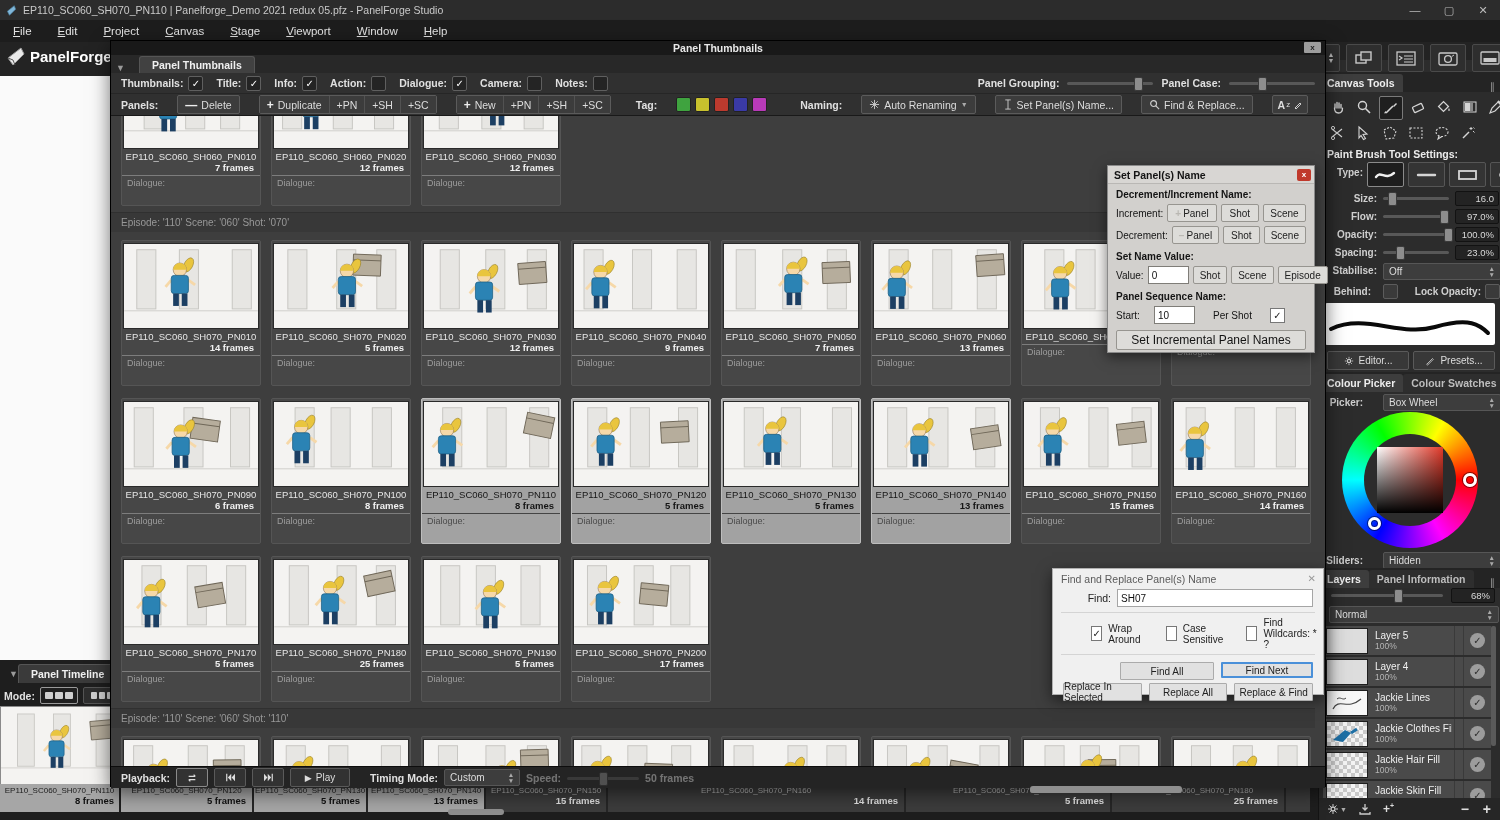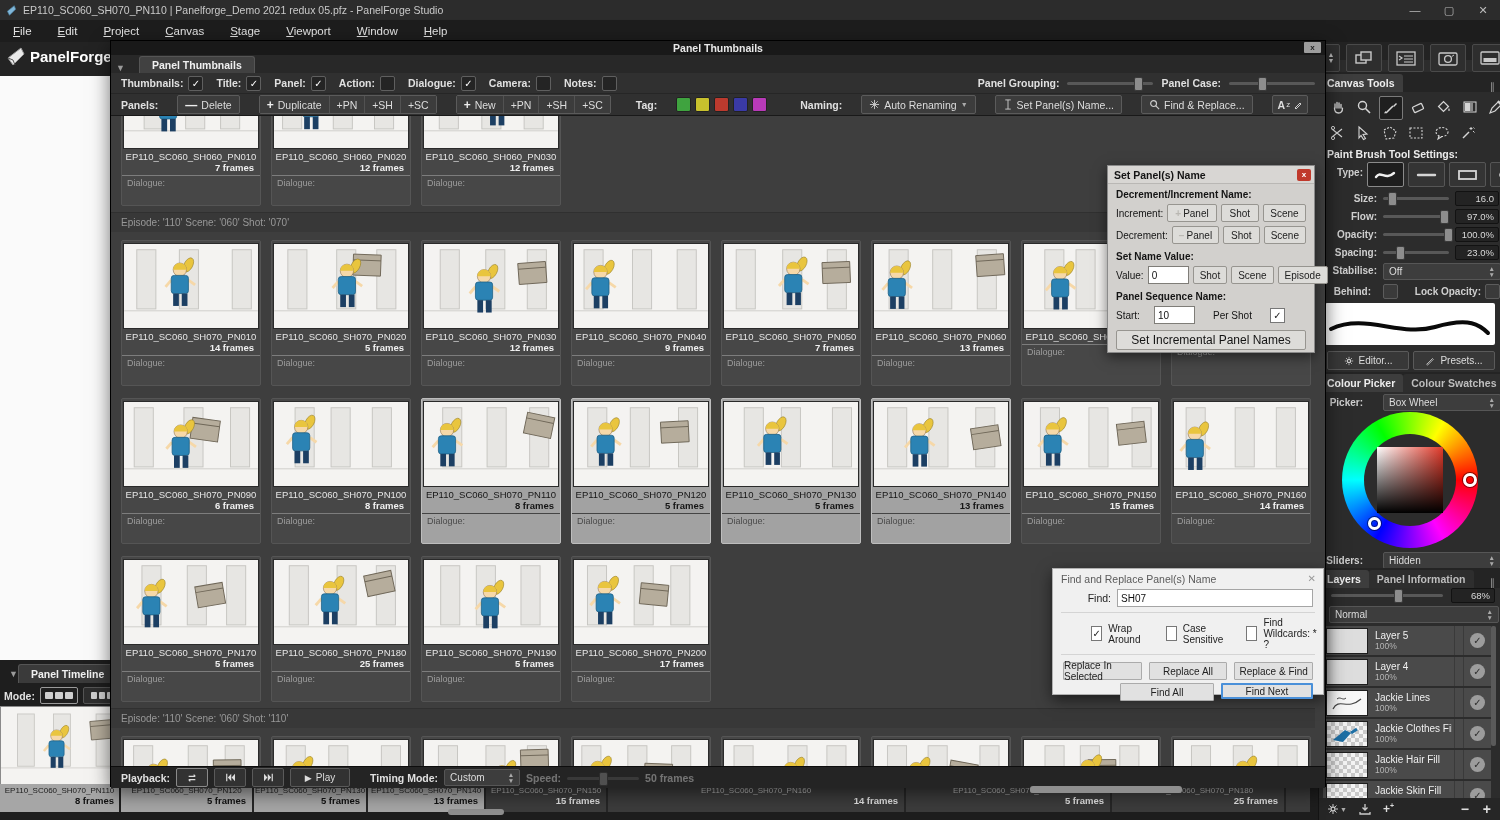--- a/index.html
+++ b/index.html
@@ -608,21 +608,21 @@
     <div id="toggles" style="display:flex;align-items:center;gap:7px">
         <span class="tgl">
      <span class="lbl">Thumbnails:</span>
      <span class="cb">✓</span>
         </span>
         <span class="tgl">
      <span class="lbl">Title:</span>
      <span class="cb">✓</span>
         </span>
         <span class="tgl">
-     <span class="lbl">Panel:</span>
+     <span class="lbl">Info:</span>
      <span class="cb">✓</span>
         </span>
         <span class="tgl">
      <span class="lbl">Action:</span>
      <span class="cb"></span>
         </span>
         <span class="tgl">
      <span class="lbl">Dialogue:</span>
      <span class="cb">✓</span>
         </span>
@@ -1517,21 +1517,21 @@
   <div class="fchecks">
     <span class="dcbx">✓</span>
     <span>Wrap Around</span>
     <span class="dcbx" style="margin-left:10px"></span>
     <span>Case Sensitive</span>
     <span class="dcbx" style="margin-left:10px"></span>
     <span>Find Wildcards: * ?</span>
   </div>
   <div class="fsep"></div>
   <div class="fbtns">
+    <div class="fbtn">Find All</div>
+    <div class="fbtn def">Find Next</div>
+  </div>
+  <div class="fbtns">
     <div class="fbtn">Replace In Selected</div>
     <div class="fbtn">Replace All</div>
     <div class="fbtn">Replace &amp; Find</div>
   </div>
-  <div class="fbtns">
-    <div class="fbtn">Find All</div>
-    <div class="fbtn def">Find Next</div>
-  </div>
 </div>
 
 </body></html>

